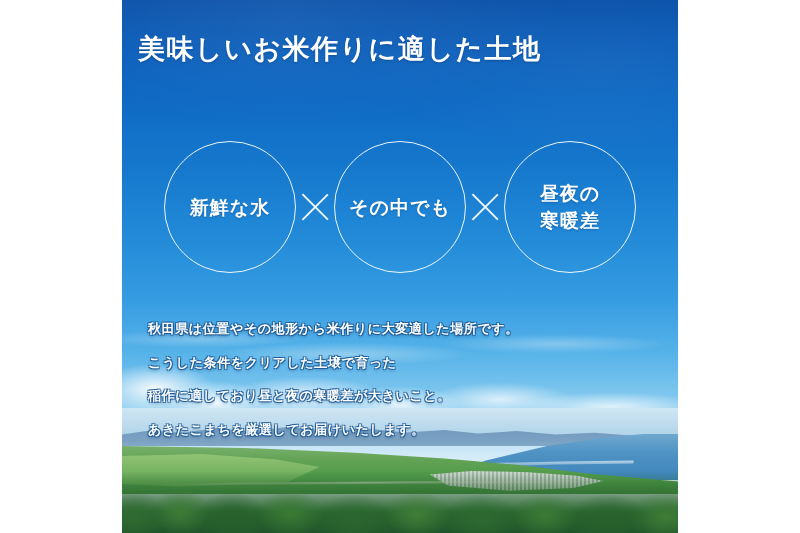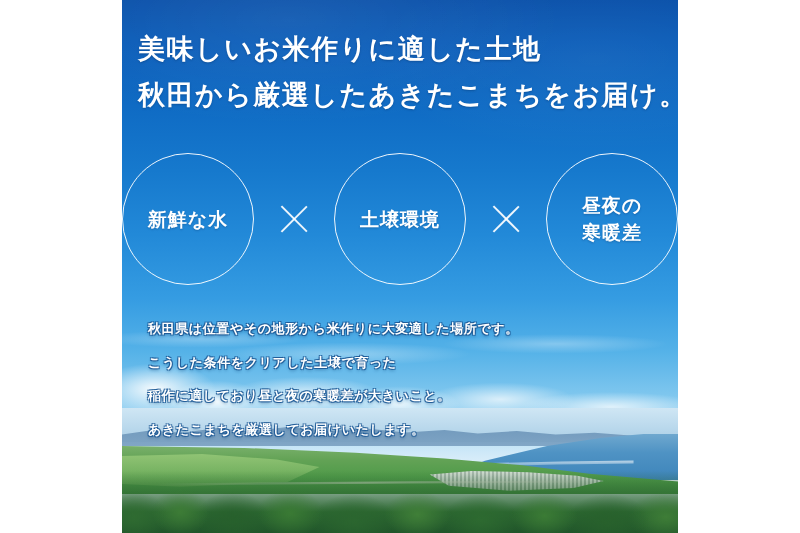--- a/index.html
+++ b/index.html
@@ -170,25 +170,25 @@
     line-height: 46px;
     letter-spacing: 1.5px;
     white-space: nowrap;
     text-shadow: 0 1px 2px rgba(0,40,90,.35);
   }
 
   
   .circle-row {
     position: absolute;
     left: 0; right: 0;
-    top: 148px;
+    top: 136px;
     height: 142px;
     display: flex;
     align-items: center;
-    justify-content: space-between;
+    justify-content: center;
   }
   .circle {
     width: 132px;
     height: 132px;
     border-radius: 50%;
     border: 1.5px solid rgba(255,255,255,.92);
     display: flex;
     align-items: center;
     justify-content: center;
     flex: 0 0 auto;
@@ -264,30 +264,29 @@
       <div class="lx-surf"></div>
       <div class="lx-fields"></div>
       <div class="lx-pasture"></div>
       <div class="lx-town"></div>
       <div class="lx-road"></div>
       <div class="lx-foliage"></div>
     </div>
 
     <div class="headline">
       <div class="hl-line">美味しいお米作りに適した土地</div>
-      <div class="hl-line">秋田から厳選したあきたこまちをお届け。</div>
     </div>
 
     <div class="circle-row">
       <div class="circle">
         <span class="circle-label">新鮮な水</span>
       </div>
       <div class="cross"></div>
       <div class="circle">
-        <span class="circle-label">土壌環境</span>
+        <span class="circle-label">その中でも</span>
       </div>
       <div class="cross"></div>
       <div class="circle">
         <span class="circle-label">昼夜の
 寒暖差</span>
       </div>
     </div>
 
     <div class="body-copy">
       <div class="bc-line">秋田県は位置やその地形から米作りに大変適した場所です。</div>

